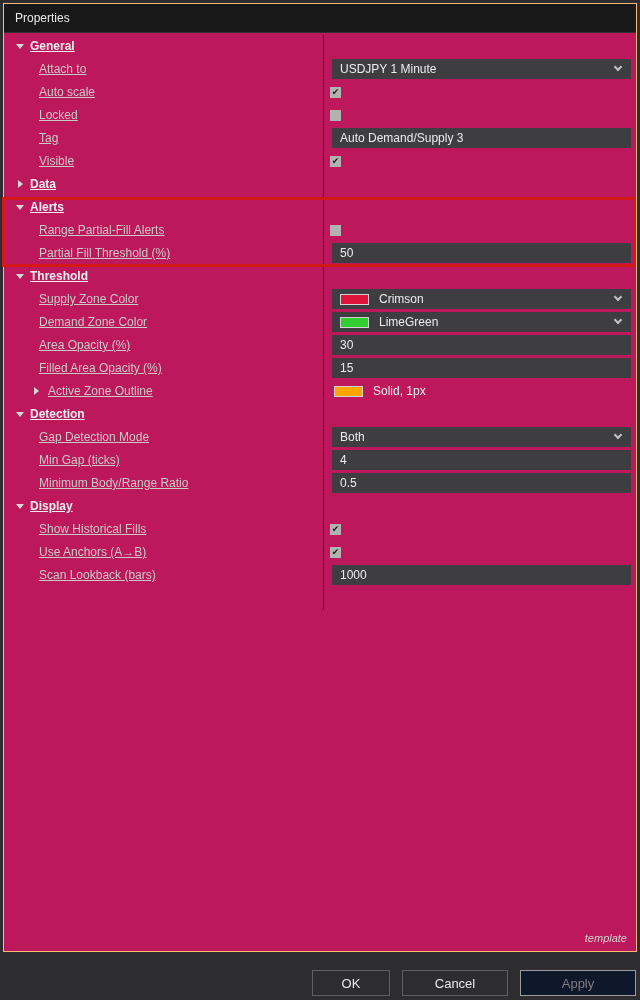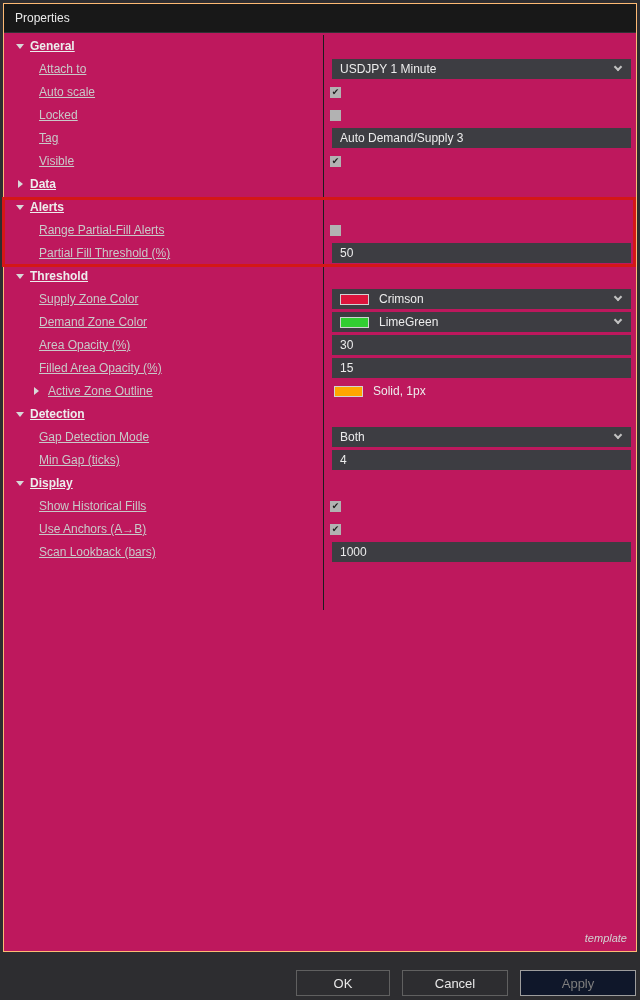--- a/index.html
+++ b/index.html
@@ -67,21 +67,21 @@
   .template-link{
     position:absolute;right:9px;bottom:7px;
     font-style:italic;font-size:11px;color:#d2d2d2;
   }
   .btnrow{position:absolute;bottom:4px;right:4px;display:flex;}
   .btn{
     height:26px;box-sizing:border-box;margin-left:12px;
     display:flex;align-items:center;justify-content:center;
     background:#2d2d30;border:1px solid #606060;color:#e8e8e8;font-size:13px;
   }
-  .btn-ok{width:94px;}
+  .btn-ok{width:78px;}
   .btn-cancel{width:106px;text-align:right;}
   .btn-apply{width:116px;background:#0f172a;border:1px solid #9d9d9d;color:#7e7e7e;}
 </style>
 </head>
 <body>
 
 <div class="window">
   <div class="panel">
     <div class="titlebar">Properties</div>
     <div class="rows" id="rows">
@@ -187,20 +187,26 @@
             <span class="value">Both</span>
             <span class="chevron"></span>
           </div>
         </div>
         <div class="row prop">
           <span class="label">Min Gap (ticks)</span>
           <div class="field textbox">
             <span class="value">4</span>
           </div>
         </div>
+        <div class="row prop">
+          <span class="label">Minimum Body/Range Ratio</span>
+          <div class="field textbox">
+            <span class="value">0.5</span>
+          </div>
+        </div>
         <div class="row section">
           <span class="tri tri-down"></span>
           <span class="label">Display</span>
         </div>
         <div class="row prop">
           <span class="label">Show Historical Fills</span>
           <div class="checkbox checked">
             <span class="check">✔</span>
           </div>
         </div>

